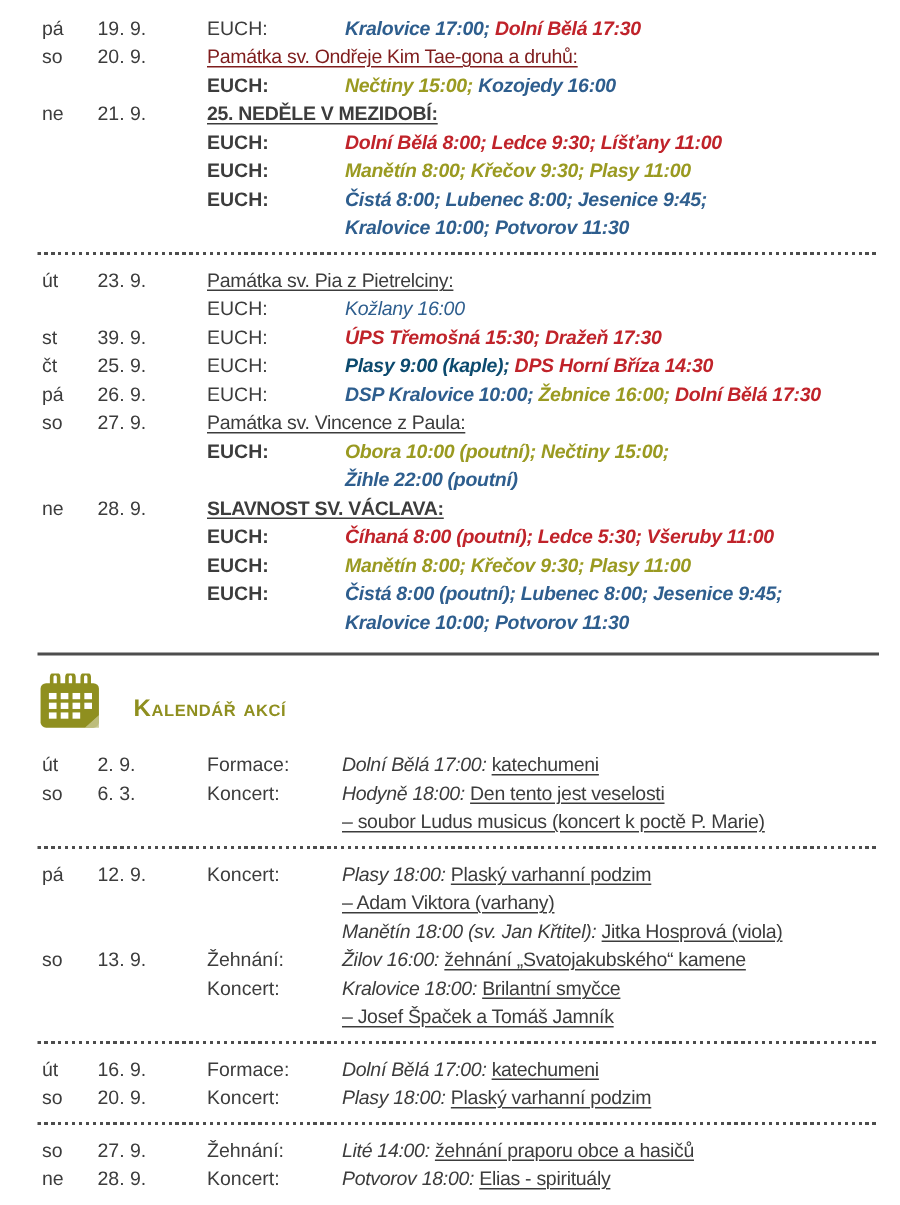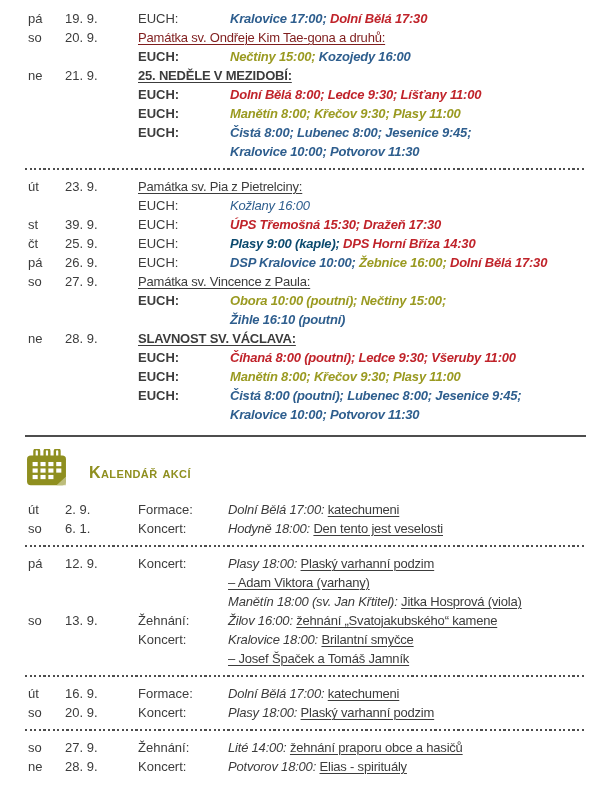--- a/index.html
+++ b/index.html
@@ -140,34 +140,34 @@
         <div class="content">
           <div class="line">
             <span class="segs"><span class="seg u" style="color: rgb(60, 60, 60);">Památka sv. Vincence z Paula:</span></span>
           </div>
           <div class="line">
             <span class="label b">EUCH:</span>
             <span class="segs"><span class="seg b i" style="color: rgb(154, 154, 33);">Obora 10:00 (poutní); Nečtiny 15:00;</span></span>
           </div>
           <div class="line">
             <span class="label"></span>
-            <span class="segs"><span class="seg b i" style="color: rgb(46, 94, 142);">Žihle 16:10 (poutní)</span></span>
+            <span class="segs"><span class="seg b i" style="color: rgb(46, 94, 142);">Žihle 22:00 (poutní)</span></span>
           </div>
         </div>
       </div>
       <div class="row">
         <div class="day">ne</div>
         <div class="date">28. 9.</div>
         <div class="content">
           <div class="line">
             <span class="segs"><span class="seg b u" style="color: rgb(60, 60, 60);">SLAVNOST SV. VÁCLAVA:</span></span>
           </div>
           <div class="line">
             <span class="label b">EUCH:</span>
-            <span class="segs"><span class="seg b i" style="color: rgb(192, 35, 42);">Číhaná 8:00 (poutní); Ledce 9:30; Všeruby 11:00</span></span>
+            <span class="segs"><span class="seg b i" style="color: rgb(192, 35, 42);">Číhaná 8:00 (poutní); Ledce 5:30; Všeruby 11:00</span></span>
           </div>
           <div class="line">
             <span class="label b">EUCH:</span>
             <span class="segs"><span class="seg b i" style="color: rgb(154, 154, 33);">Manětín 8:00; Křečov 9:30; Plasy 11:00</span></span>
           </div>
           <div class="line">
             <span class="label b">EUCH:</span>
             <span class="segs"><span class="seg b i" style="color: rgb(46, 94, 142);">Čistá 8:00 (poutní); Lubenec 8:00; Jesenice 9:45;</span></span>
           </div>
           <div class="line">
@@ -211,25 +211,29 @@
         <div class="date">2. 9.</div>
         <div class="content">
           <div class="line">
             <span class="label">Formace:</span>
             <span class="segs"><span class="seg i" style="color: rgb(60, 60, 60);">Dolní Bělá 17:00: </span><span class="seg u" style="color: rgb(60, 60, 60);">katechumeni</span></span>
           </div>
         </div>
       </div>
       <div class="row">
         <div class="day">so</div>
-        <div class="date">6. 1.</div>
+        <div class="date">6. 3.</div>
         <div class="content">
           <div class="line">
             <span class="label">Koncert:</span>
             <span class="segs"><span class="seg i" style="color: rgb(60, 60, 60);">Hodyně 18:00: </span><span class="seg u" style="color: rgb(60, 60, 60);">Den tento jest veselosti</span></span>
+          </div>
+          <div class="line">
+            <span class="label"></span>
+            <span class="segs"><span class="seg u" style="color: rgb(60, 60, 60);">– soubor Ludus musicus (koncert k poctě P. Marie)</span></span>
           </div>
         </div>
       </div>
       <div class="sep-dashed"></div>
       <div class="row">
         <div class="day">pá</div>
         <div class="date">12. 9.</div>
         <div class="content">
           <div class="line">
             <span class="label">Koncert:</span>

